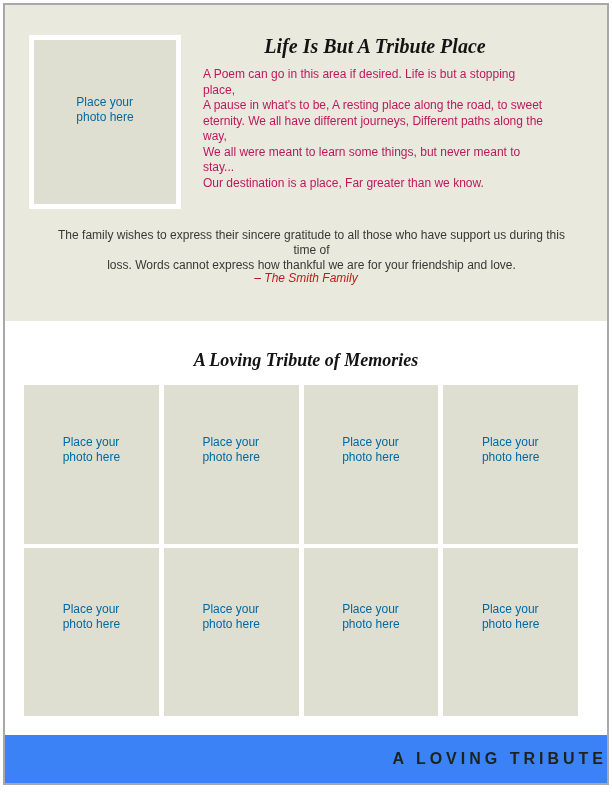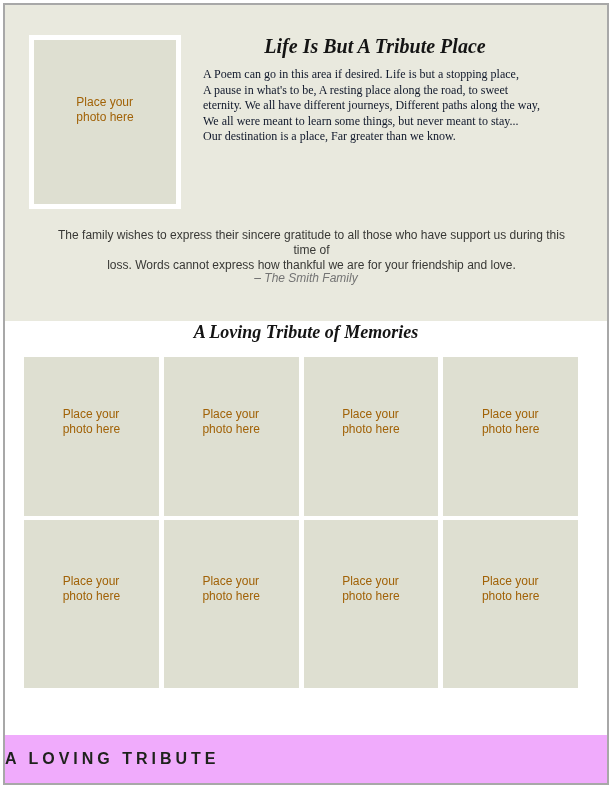--- a/index.html
+++ b/index.html
@@ -39,21 +39,21 @@
     width: 100%; height: 100%;
     background: #dedfd1;
     display: flex;
     align-items: center;
     justify-content: center;
     box-sizing: border-box;
     padding-bottom: 24px;
     text-align: left;
   }
   .placeholder-text {
-    color: #a16207;
+    color: #0369a1;
     font-size: 12px;
     line-height: 15px;
     white-space: pre-line;
   }
   .poem-col {
     position: absolute;
     left: 198px; top: 29px;
     width: 344px;
   }
   .poem-title {
@@ -63,23 +63,22 @@
     font-weight: bold;
     font-size: 20px;
     line-height: 24px;
     color: #141414;
     text-align: center;
   }
   .poem-body {
     margin: 0;
     font-size: 12px;
     line-height: 15.5px;
-    color: #0f172a;
+    color: #be185d;
     white-space: pre-line;
-    font-family: Liberation Serif, serif;
   }
   .poem-author {
     margin-top: 3px;
     padding-right: 12px;
     font-size: 12px;
     font-style: italic;
     color: #3d3d3a;
     text-align: right;
   }
   .gratitude {
@@ -91,27 +90,28 @@
     line-height: 15px;
     color: #383835;
     text-align: center;
     white-space: pre-line;
   }
   .gratitude-signature {
     position: absolute;
     top: 266px; left: 0; right: 0;
     font-size: 12px;
     font-style: italic;
-    color: #737373;
+    color: #b91c1c;
     text-align: center;
   }
   
   .memories {
     flex: 1 1 auto;
     background: #ffffff;
+    padding-top: 28px;
     box-sizing: border-box;
   }
   .memories-title {
     margin: 0 0 14px 0;
     font-family: "Liberation Serif", "DejaVu Serif", serif;
     font-style: italic;
     font-weight: bold;
     font-size: 18px;
     line-height: 22px;
     color: #141414;
@@ -131,24 +131,24 @@
     display: flex;
     align-items: center;
     justify-content: center;
     box-sizing: border-box;
     padding-bottom: 30px;
   }
   .grid-cell .placeholder-text { text-align: left; }
   
   .footer-bar {
     flex: 0 0 48px;
-    background: #f0abfc;
+    background: #3b82f6;
     display: flex;
     align-items: center;
-    justify-content: flex-start;
+    justify-content: flex-end;
   }
   .footer-label {
     font-size: 16px;
     font-weight: bold;
     letter-spacing: 4px;
     color: #1e221c;
   }
 </style>
 </head>
 <body>

